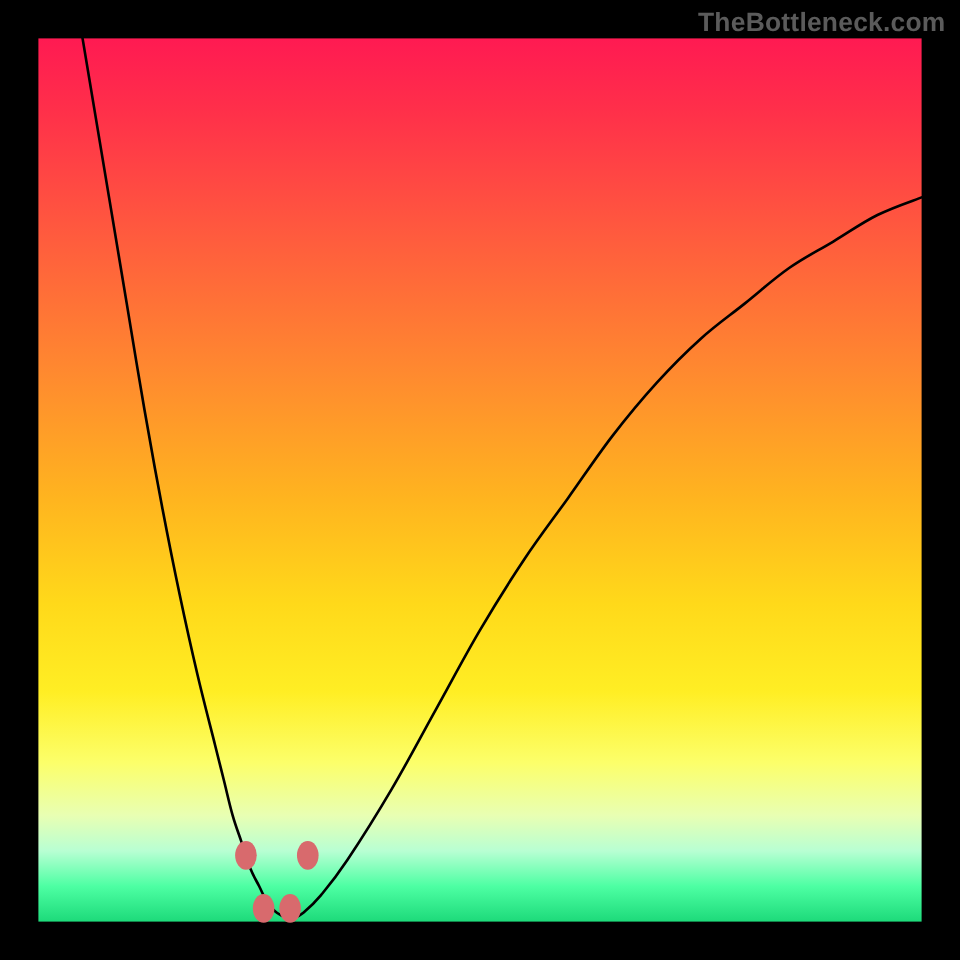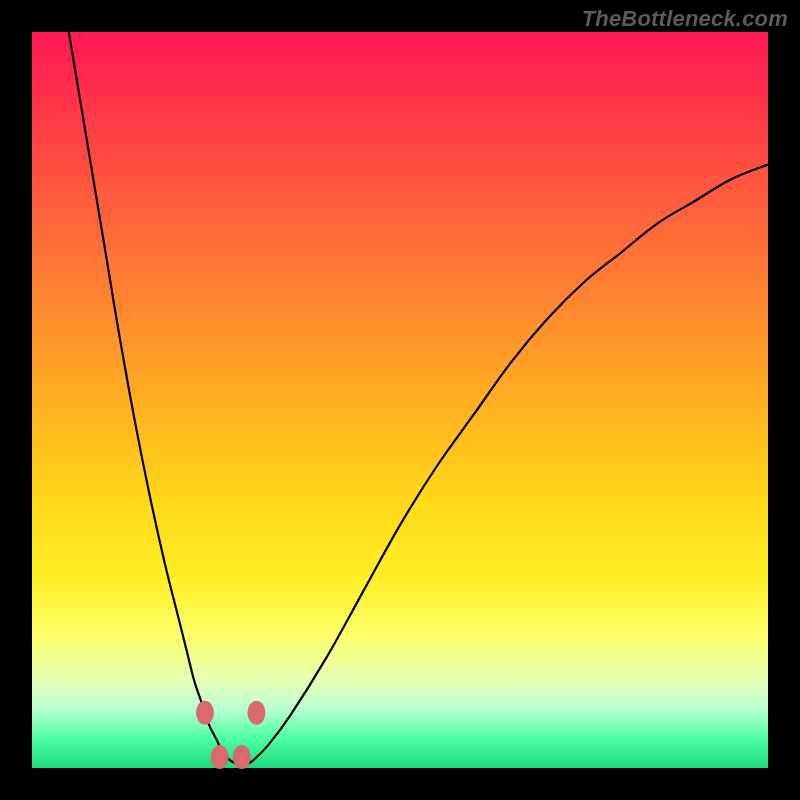--- a/index.html
+++ b/index.html
@@ -2,21 +2,20 @@
 <html><head>
 <meta charset="utf-8">
 <style>
   * { margin: 0; padding: 0; box-sizing: border-box; }
   html, body { width: 800px; height: 800px; overflow: hidden; background: #000; }
   .frame {
     position: relative;
     width: 800px;
     height: 800px;
     background: #000;
-    font-style: italic;
   }
   .watermark {
     position: absolute;
     top: 6px;
     right: 12px;
     font-family: Arial, Helvetica, sans-serif;
     font-size: 22px;
     font-weight: 600;
     color: #5b5b5b;
     letter-spacing: 0.2px;

